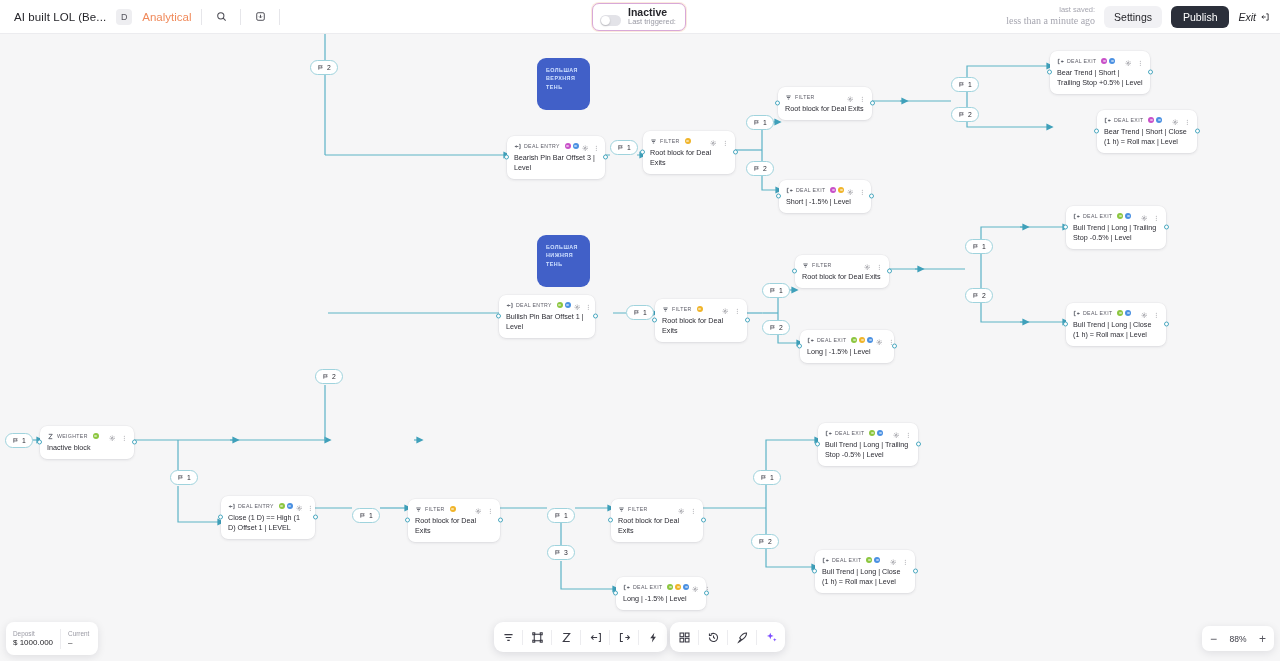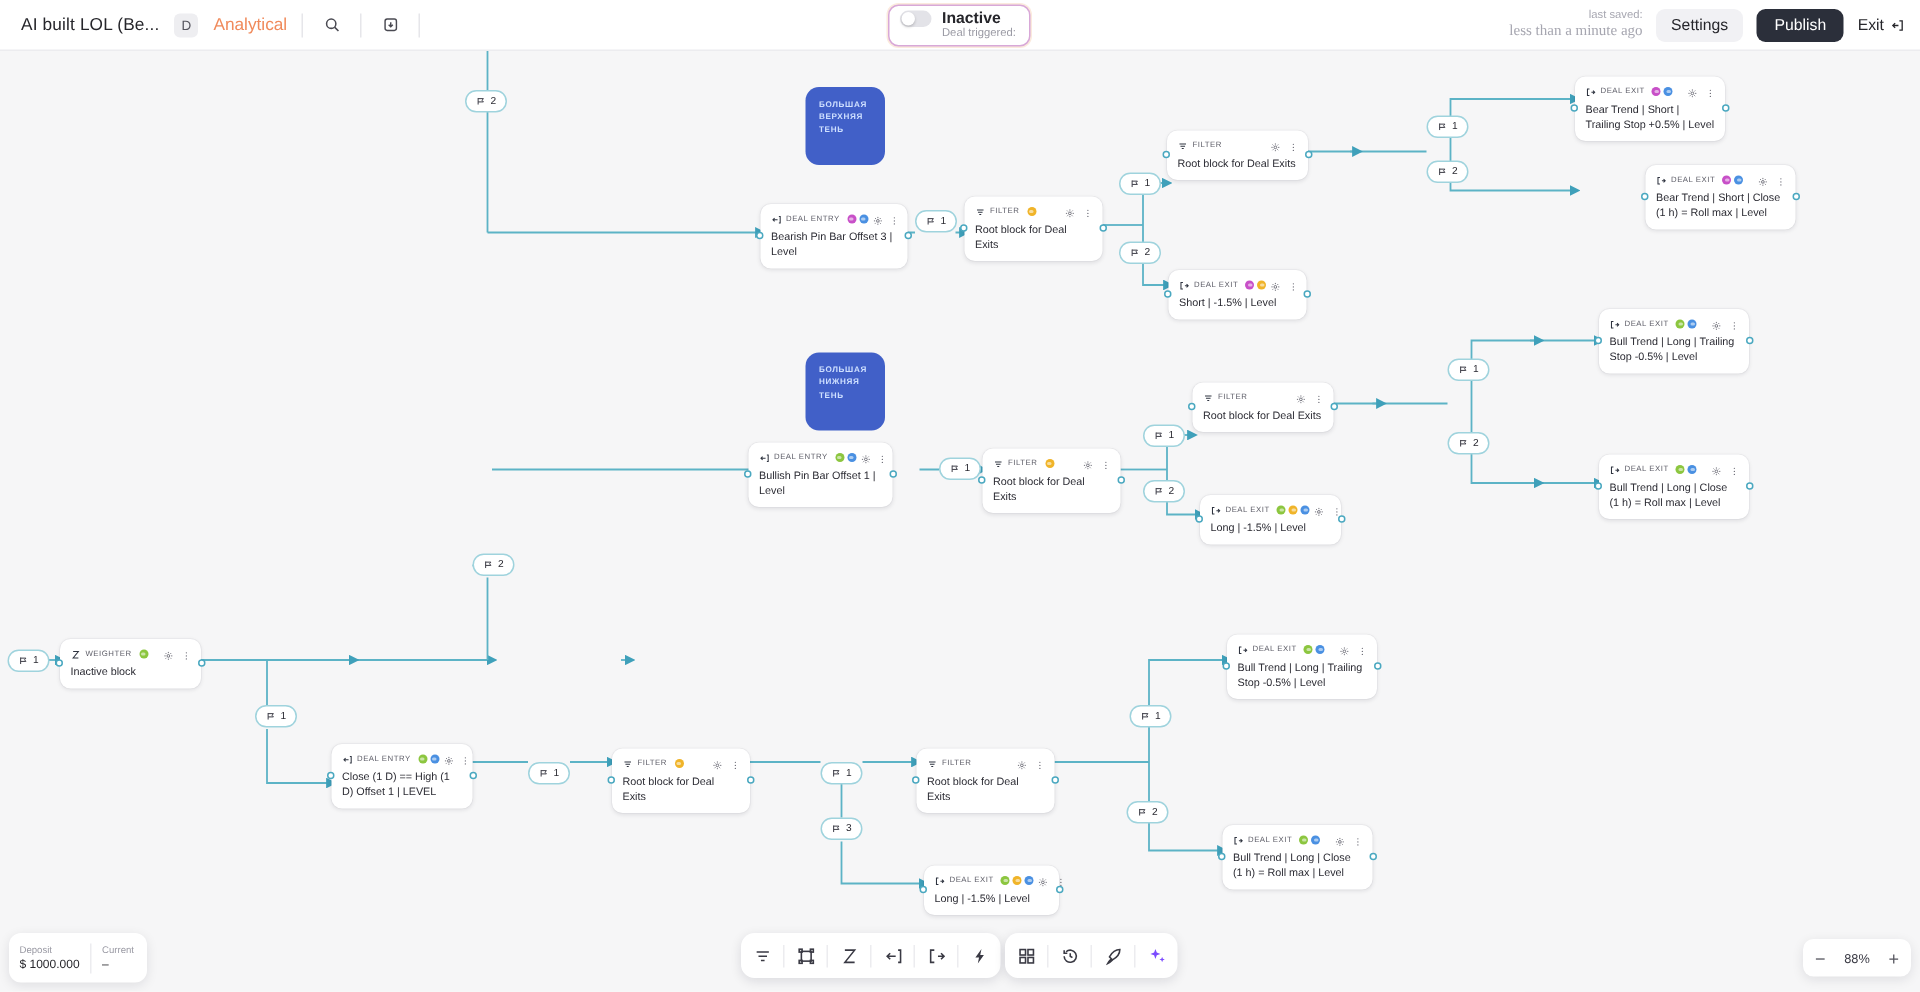--- a/index.html
+++ b/index.html
@@ -28,21 +28,21 @@
   }
   .h-analytical { font-size: 11.5px; color: #f08a5b; }
   .h-div { width: 1px; height: 16px; background: #e6e6ea; }
   .icon-btn {
     width: 18px; height: 18px; display: flex; align-items: center; justify-content: center;
     color: #4a4a52; cursor: pointer;
   }
   .h-center { position: absolute; left: 592px; top: 3px; }
   .status-card {
     border: 1px solid #d8a8d8; border-radius: 7px; background: #fff;
-    padding: 3px 9px 4px 7px; display: flex; align-items: flex-start; gap: 7px;
+    padding: 3px 9px 4px 7px; display: flex; align-items: flex-end; gap: 7px;
     box-shadow: 0 0 0 1px rgba(240,170,120,.25);
   }
   .toggle {
     width: 21px; height: 11px; border-radius: 6px; background: #e3e3e8;
     position: relative; flex: none;
   }
   .toggle::after {
     content: ""; position: absolute; left: 1px; top: 1px;
     width: 9px; height: 9px; border-radius: 50%; background: #fff;
     box-shadow: 0 1px 2px rgba(0,0,0,.2);
@@ -57,21 +57,21 @@
   .btn-settings {
     background: #f1f1f4; color: #26262b; font-size: 10.5px;
     padding: 5px 10px; border-radius: 6px; border: none; cursor: pointer;
   }
   .btn-publish {
     background: #2b2f3a; color: #fff; font-size: 10.5px;
     padding: 5px 12px; border-radius: 6px; border: none; cursor: pointer;
   }
   .btn-exit {
     background: transparent; color: #26262b; font-size: 10.5px;
-    display: flex; align-items: center; gap: 4px; border: none; cursor: pointer;
+    display: flex; align-items: center; gap: 4px; border: none; cursor: pointer; font-style: italic;
   }
 
   
   .node {
     position: absolute; background: #fff; border-radius: 7px;
     box-shadow: 0 1px 3px rgba(20,20,40,.10), 0 0 0 .5px rgba(20,20,40,.04);
     padding: 5px 7px 6px 7px; z-index: 10;
   }
   .node-head { display: flex; align-items: center; gap: 3px; height: 10px; }
   .node-kind {
@@ -225,21 +225,21 @@
           </svg>
       </span>
       <span class="h-div"></span>
     </div>
 
     <div class="h-center">
       <div class="status-card">
         <div class="toggle"></div>
         <div class="status-txt">
           <div class="status-main">Inactive</div>
-          <div class="status-sub">Deal triggered:</div>
+          <div class="status-sub">Last triggered:</div>
         </div>
       </div>
     </div>
 
     <div class="h-right">
       <div class="saved">
         <div class="saved-l1">last saved:</div>
         <div class="saved-l2">less than a minute ago</div>
       </div>
       <button class="btn-settings">Settings</button>

